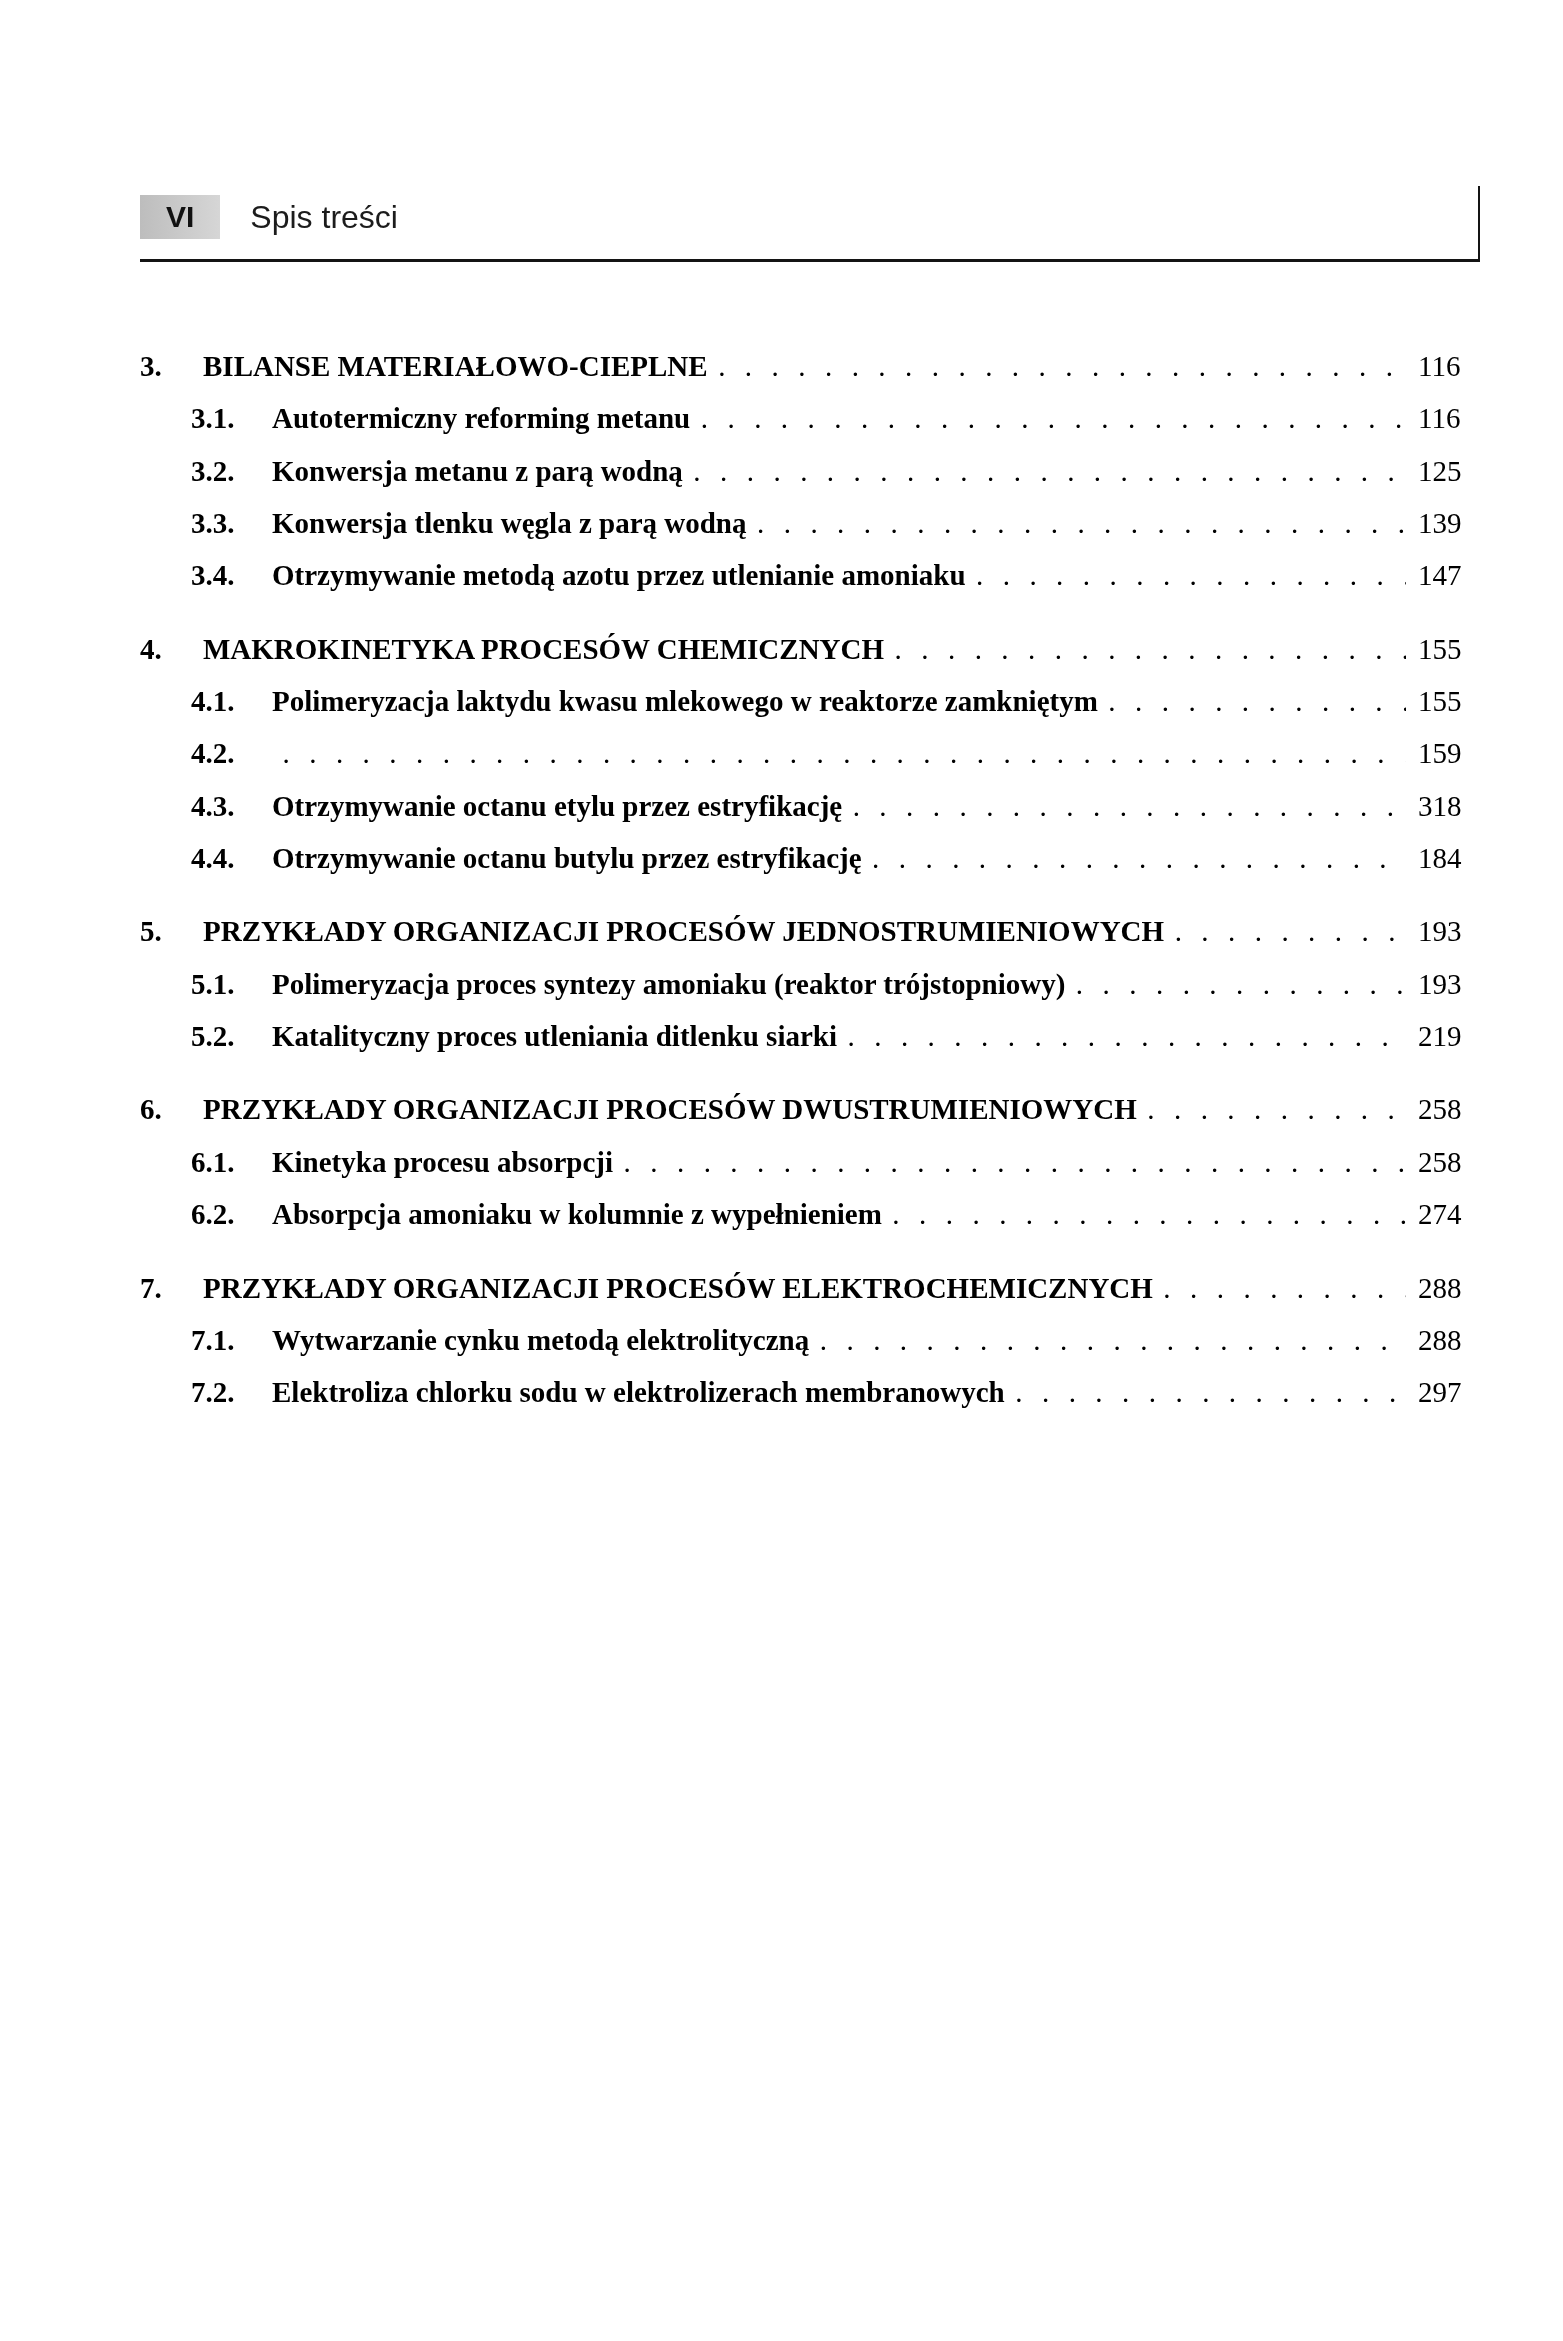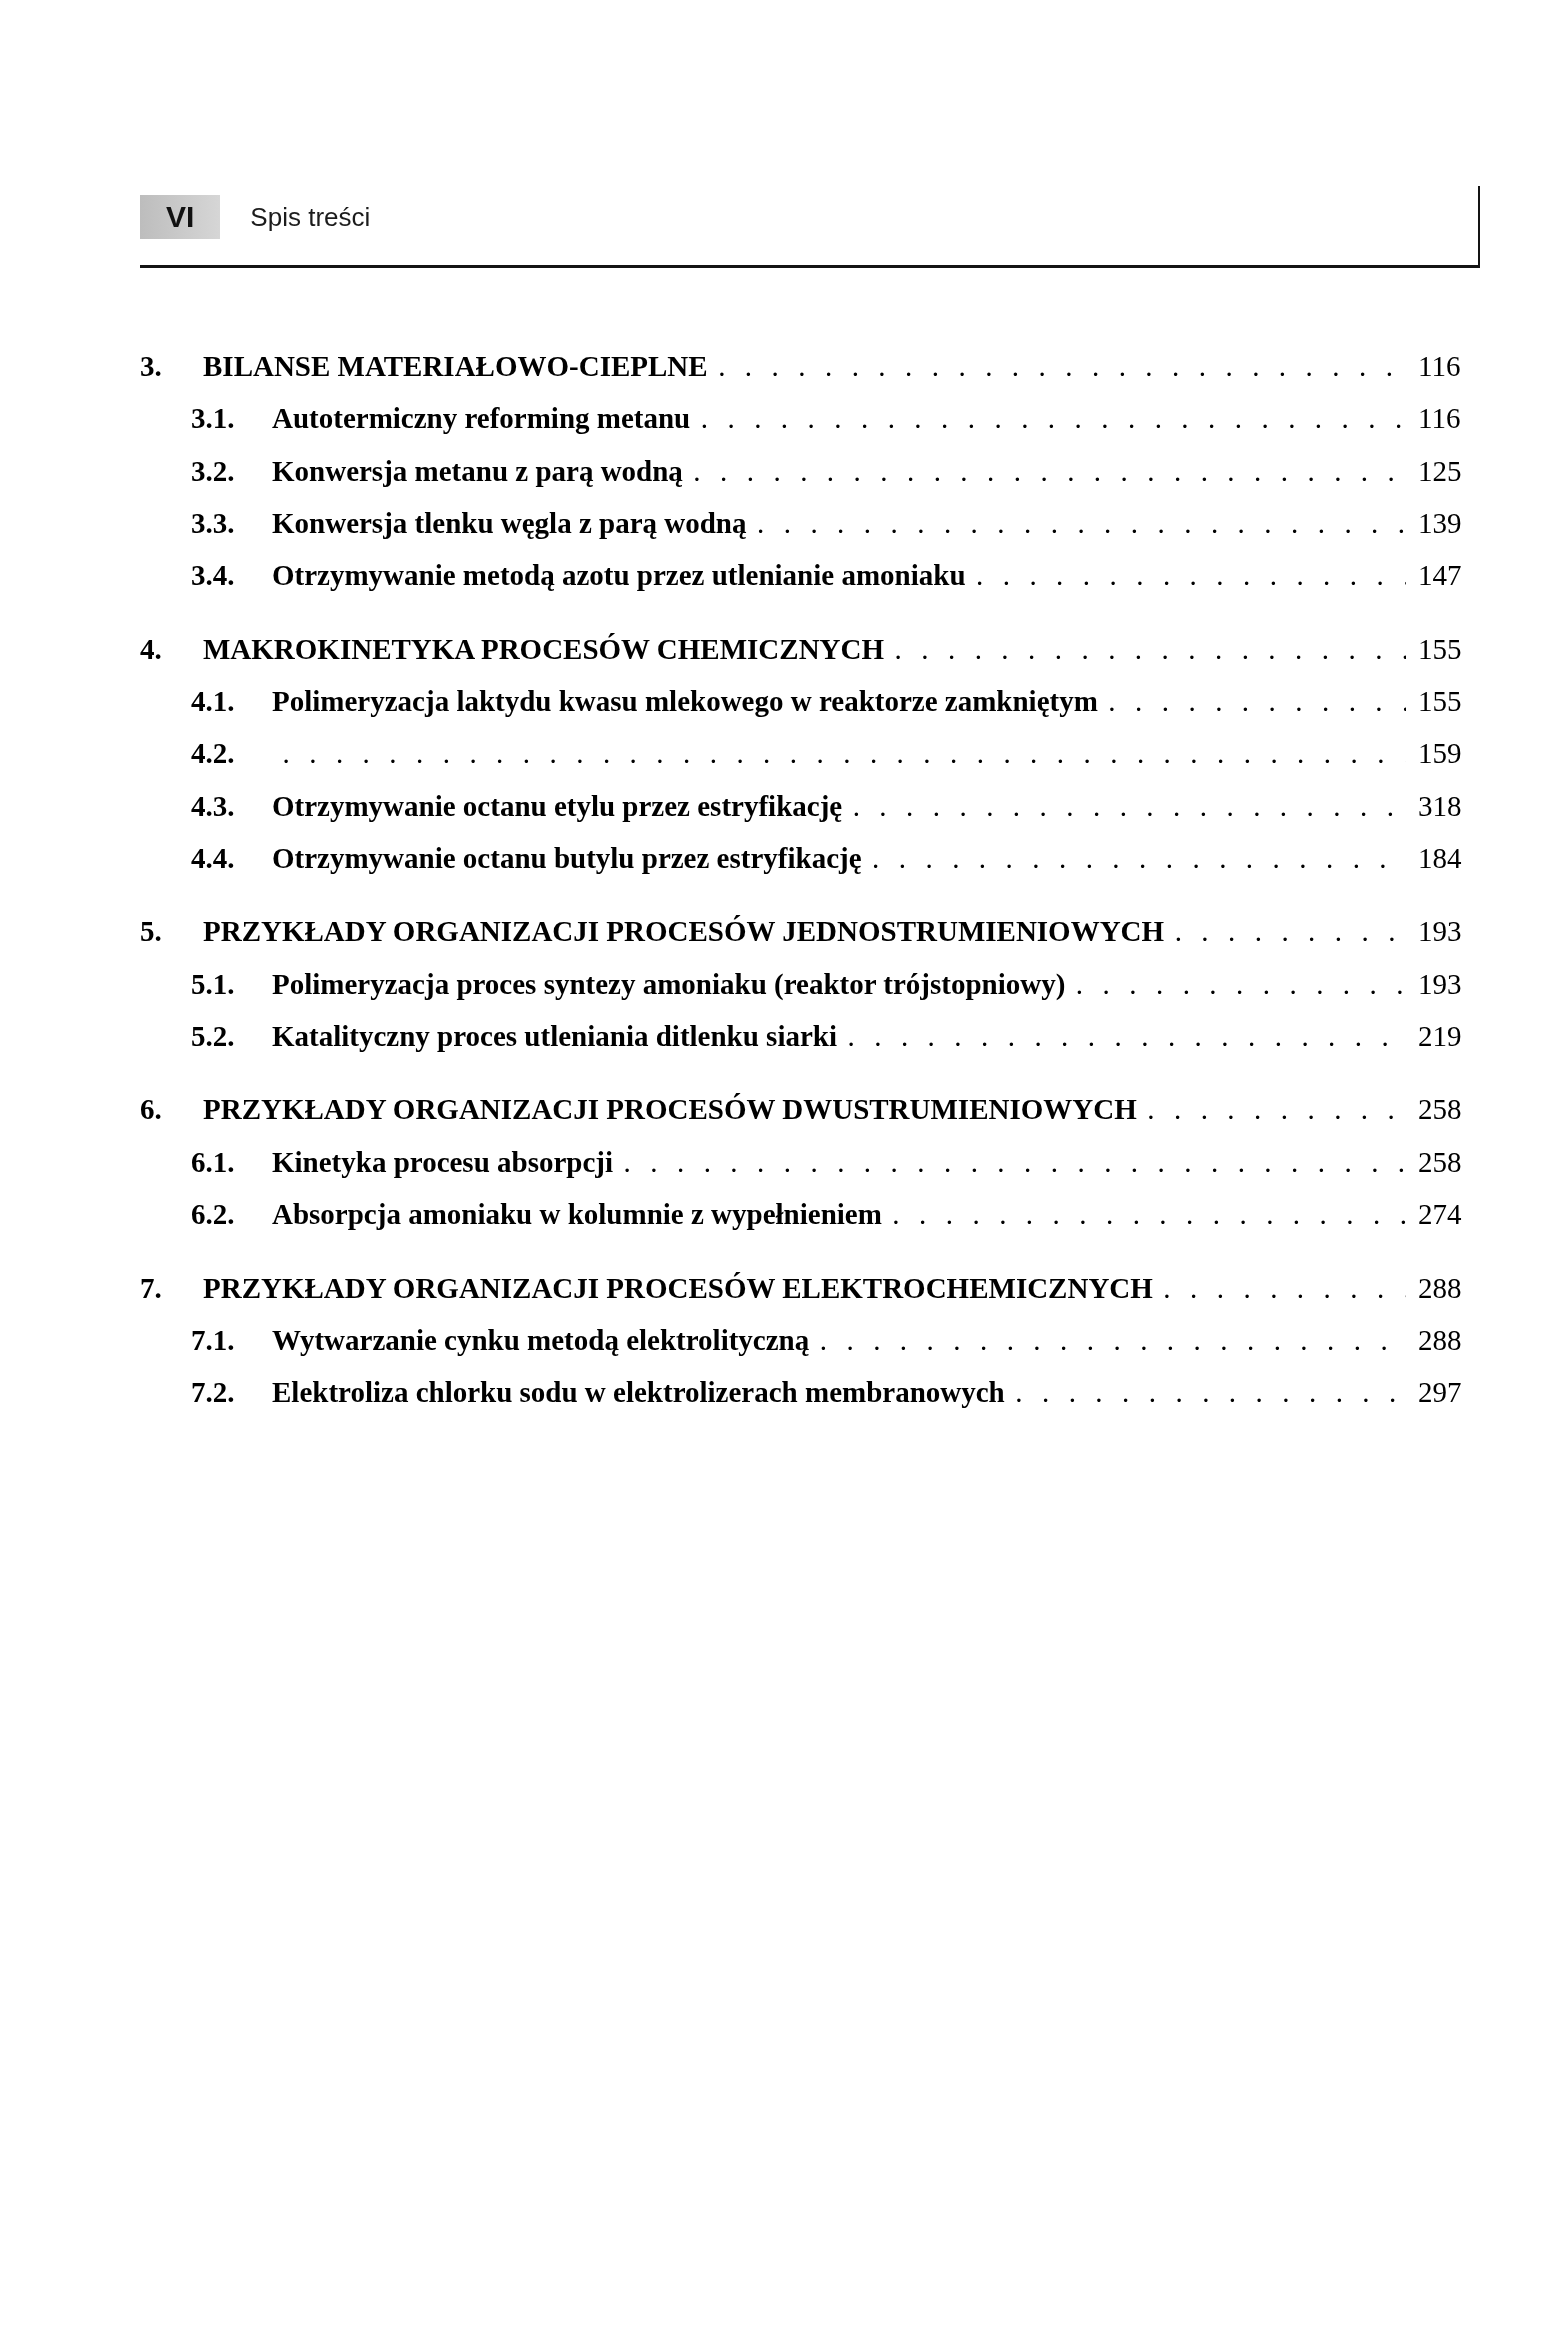--- a/index.html
+++ b/index.html
@@ -21,34 +21,34 @@
     position: absolute;
     top: 186px;
     left: 140px;
     right: 84px;
     height: 61px;
     display: flex;
     align-items: center;
     gap: 30px;
     border-bottom: 3.5px solid #141414;
     border-right: 2.6px solid #141414;
-    padding-bottom: 18px;
+    padding-bottom: 12px;
   }
   .page-num-box {
     background: linear-gradient(to right, #bdbdbd, #d6d6d6);
     font-family: "Liberation Sans", sans-serif;
     font-weight: bold;
     font-size: 30px;
     padding: 7px 26px;
     line-height: 1;
     color: #111;
   }
   .header-title {
     font-family: "Liberation Sans", sans-serif;
-    font-size: 26px;
+    font-size: 32px;
     color: #1c1c1c;
     line-height: 1;
   }
 
   
   .toc {
     position: absolute;
     top: 350px;
     left: 140px;
     right: 81px;

